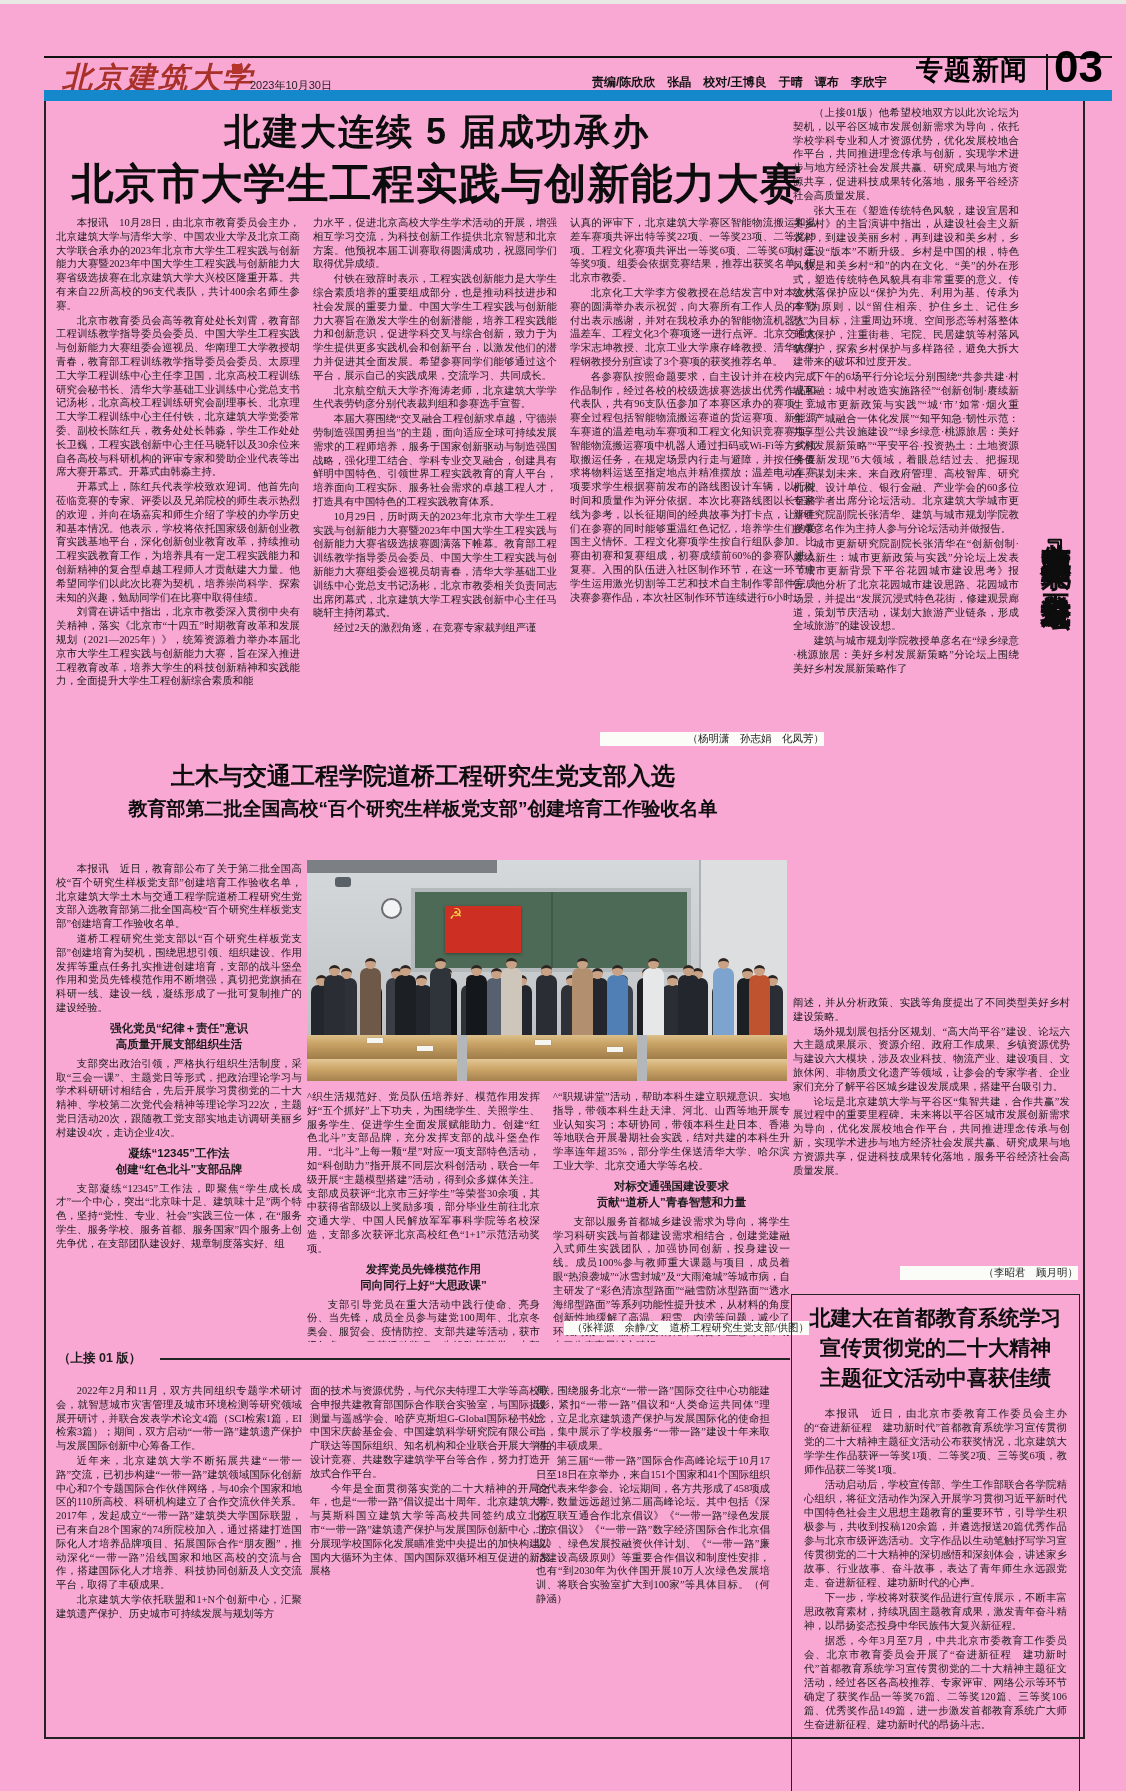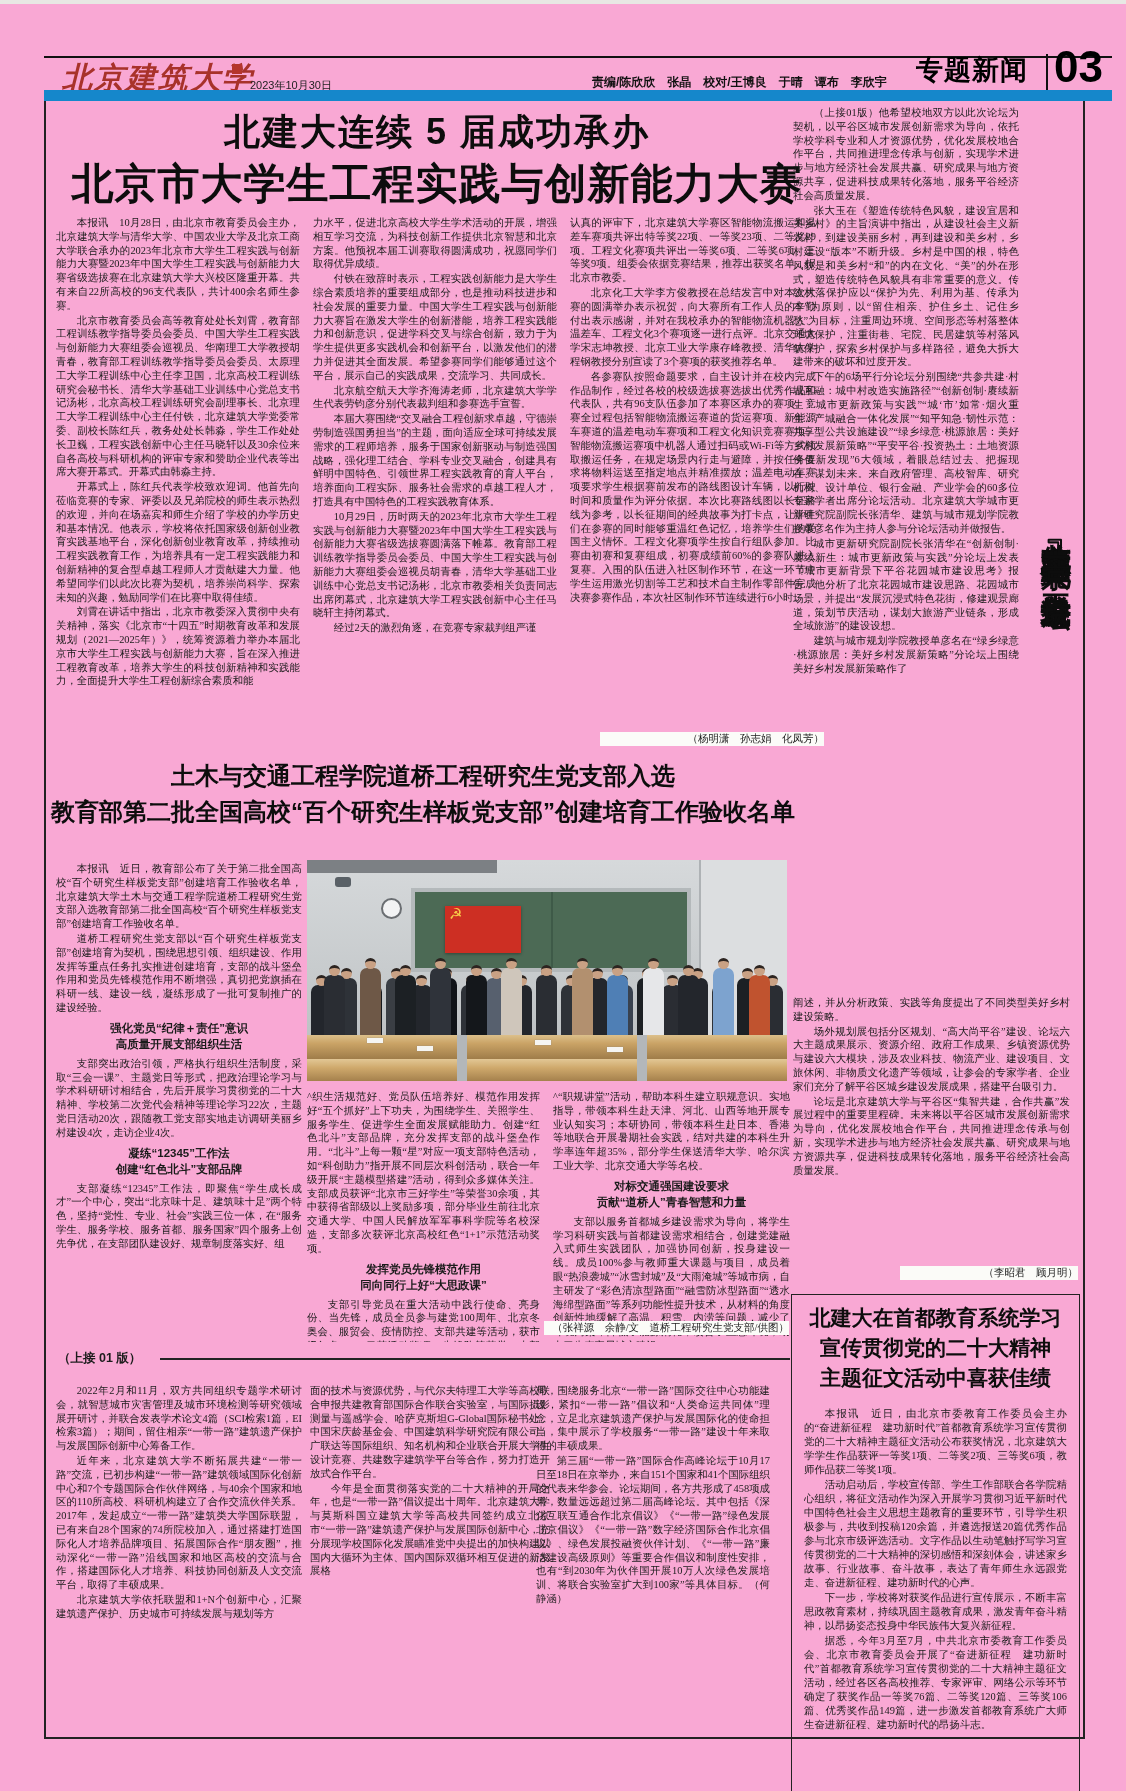--- a/index.html
+++ b/index.html
@@ -27,25 +27,25 @@
   .byline{position:absolute;text-align:right;font-size:10.5px;background:#fbfbf8;padding-left:8px;}
   
   .a1-t1{left:56px;top:104px;width:762px;font-size:36px;letter-spacing:2px;}
   .a1-t2{left:56px;top:152px;width:762px;font-size:42px;letter-spacing:1px;}
   .a1-c1{left:56px;top:212px;width:244px;height:532px;}
   .a1-c2{left:313px;top:212px;width:244px;height:532px;}
   .a1-c3{left:570px;top:212px;width:246px;height:532px;}
   .a1-by{left:600px;top:728px;width:216px;}
   
   .a2-t1{left:56px;top:756px;width:734px;font-size:24px;}
-  .a2-t2{left:50px;top:792px;width:746px;font-size:24px;}
+  .a2-t2{left:50px;top:792px;width:746px;font-size:19px;}
   .a2-c1{left:56px;top:858px;width:246px;height:484px;}
   .a2-c2{left:307px;top:1086px;width:233px;height:252px;}
   .a2-c3{left:553px;top:1086px;width:237px;height:252px;}
-  .a2-cap{left:544px;top:1317px;width:237px;}
+  .a2-cap{left:564px;top:1317px;width:237px;text-align:center;}
   
   .cont-label{position:absolute;left:58px;top:1346px;font:700 12.5px "Liberation Sans",sans-serif;}
   .cont-rule{position:absolute;left:160px;top:1354px;width:630px;height:2px;background:#222;}
   .ct-c1{left:56px;top:1380px;width:246px;height:350px;}
   .ct-c2{left:310px;top:1380px;width:240px;height:350px;}
   .ct-c3{left:536px;top:1380px;width:234px;height:350px;}
   
   .pg-narrow{left:793px;top:102px;width:226px;height:886px;}
   .pg-vtitle{position:absolute;left:1020px;top:106px;width:56px;height:878px;
              writing-mode:vertical-rl;text-orientation:upright;font:900 30px "Liberation Sans",sans-serif;
@@ -267,21 +267,21 @@
     <p class="cont">^“职规讲堂”活动，帮助本科生建立职规意识。实地指导，带领本科生赴天津、河北、山西等地开展专业认知实习；本研协同，带领本科生赴日本、香港等地联合开展暑期社会实践，结对共建的本科生升学率连年超35%，部分学生保送清华大学、哈尔滨工业大学、北京交通大学等名校。</p>
     <p class="subhead">对标交通强国建设要求</p>
     <p class="subhead" style="margin-top:-4px !important">贡献“道桥人”青春智慧和力量</p>
     <p>支部以服务首都城乡建设需求为导向，将学生学习科研实践与首都建设需求相结合，创建党建融入式师生实践团队，加强协同创新，投身建设一线。成员100%参与教师重大课题与项目，成员着眼“热浪袭城”“冰雪封城”及“大雨淹城”等城市病，自主研发了“彩色清凉型路面”“融雪防冰型路面”“透水海绵型路面”等系列功能性提升技术，从材料的角度创新性地缓解了高温、积雪、内涝等问题，减少了环境污染，降低了能源消耗，改善了生态环境，助力了生态宜居城市建设。</p>
   </div>
   <div class="byline a2-cap">（张祥源　余静/文　道桥工程研究生党支部/供图）</div>
 
   <div class="cont-label">（上接 01 版）</div>
   <div class="cont-rule"></div>
   <div class="col ct-c1">
-      <p>2022年2月和11月，双方共同组织专题学术研讨会，就智慧城市灾害管理及城市环境检测等研究领域展开研讨，并联合发表学术论文4篇（SCI检索1篇，EI检索3篇）；期间，留住相亲“一带一路”建筑遗产保护与发展国际创新中心筹备工作。</p>
+      <p>2022年2月和11月，双方共同组织专题学术研讨会，就智慧城市灾害管理及城市环境检测等研究领域展开研讨，并联合发表学术论文4篇（SCI检索1篇，EI检索3篇）；期间，双方启动“一带一路”建筑遗产保护与发展国际创新中心筹备工作。</p>
       <p>近年来，北京建筑大学不断拓展共建“一带一路”交流，已初步构建“一带一路”建筑领域国际化创新中心和7个专题国际合作伙伴网络，与40余个国家和地区的110所高校、科研机构建立了合作交流伙伴关系。2017年，发起成立“一带一路”建筑类大学国际联盟，已有来自28个国家的74所院校加入，通过搭建打造国际化人才培养品牌项目、拓展国际合作“朋友圈”，推动深化“一带一路”沿线国家和地区高校的交流与合作，搭建国际化人才培养、科技协同创新及人文交流平台，取得了丰硕成果。</p>
       <p>北京建筑大学依托联盟和1+N个创新中心，汇聚建筑遗产保护、历史城市可持续发展与规划等方</p>
     </div>
   <div class="col ct-c2">
       <p class="cont">面的技术与资源优势，与代尔夫特理工大学等高校联合申报共建教育部国际合作联合实验室，与国际摄影测量与遥感学会、哈萨克斯坦G-Global国际秘书处、中国宋庆龄基金会、中国建筑科学研究院有限公司、广联达等国际组织、知名机构和企业联合开展大学生设计竞赛、共建数字建筑学平台等合作，努力打造开放式合作平台。</p>
       <p>今年是全面贯彻落实党的二十大精神的开局之年，也是“一带一路”倡议提出十周年。北京建筑大学与莫斯科国立建筑大学等高校共同签约成立北京市“一带一路”建筑遗产保护与发展国际创新中心，充分展现学校国际化发展瞄准党中央提出的加快构建以国内大循环为主体、国内国际双循环相互促进的新发展格</p>
     </div>
   <div class="col ct-c3">
       <p class="cont">局，围绕服务北京“一带一路”国际交往中心功能建设，紧扣“一带一路”倡议和“人类命运共同体”理念，立足北京建筑遗产保护与发展国际化的使命担当，集中展示了学校服务“一带一路”建设十年来取得的丰硕成果。</p>
       <p>第三届“一带一路”国际合作高峰论坛于10月17日至18日在京举办，来自151个国家和41个国际组织的代表来华参会。论坛期间，各方共形成了458项成果，数量远远超过第二届高峰论坛。其中包括《深化互联互通合作北京倡议》《“一带一路”绿色发展北京倡议》《“一带一路”数字经济国际合作北京倡议》、绿色发展投融资伙伴计划、《“一带一路”廉洁建设高级原则》等重要合作倡议和制度性安排，也有“到2030年为伙伴国开展10万人次绿色发展培训、将联合实验室扩大到100家”等具体目标。（何静涵）</p>

